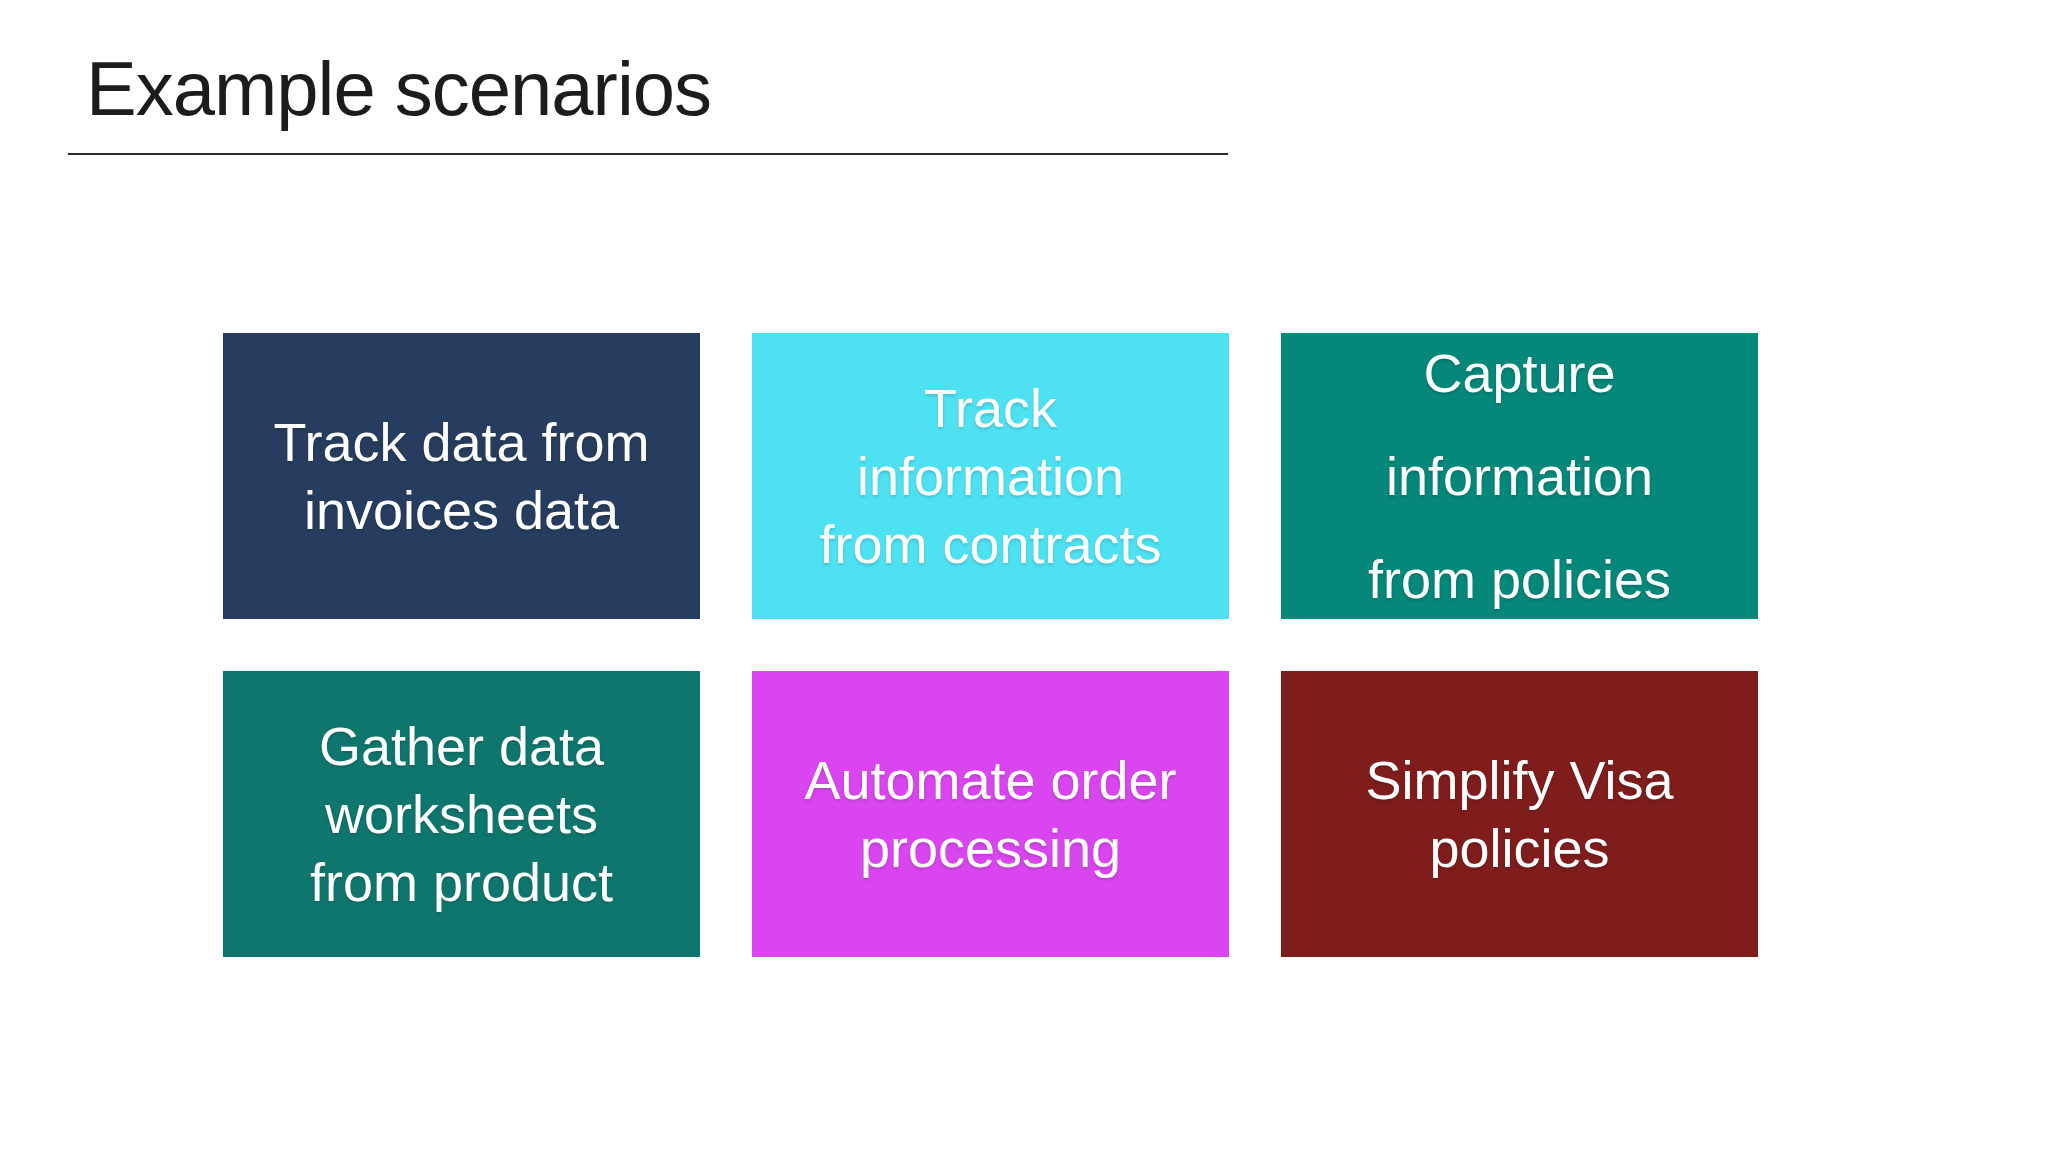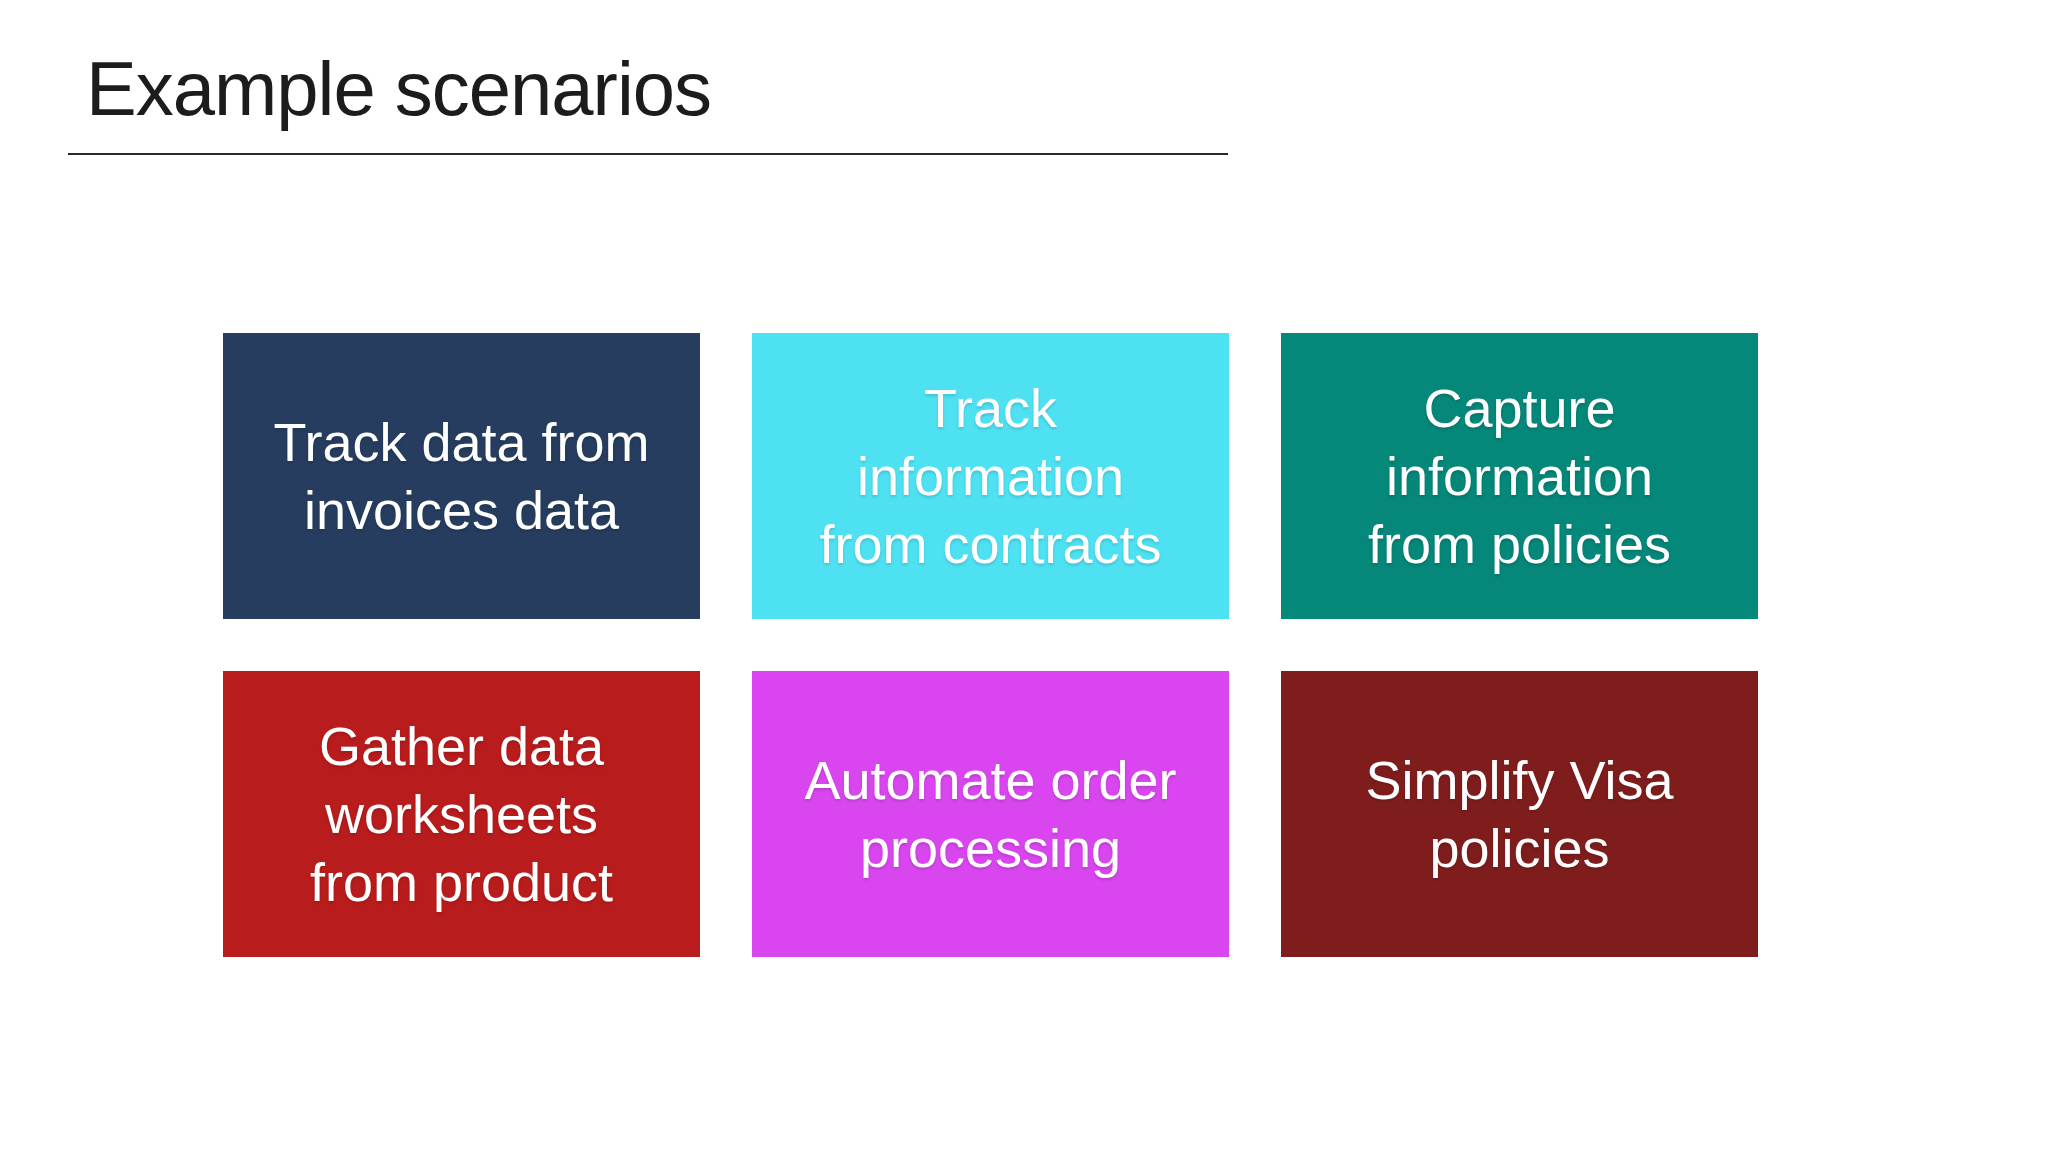--- a/index.html
+++ b/index.html
@@ -78,27 +78,27 @@
       <span class="tile-line">Track data from</span>
       <span class="tile-line">invoices data</span>
     </div>
 
     <div class="tile" style="background-color: rgb(78, 225, 242);">
       <span class="tile-line">Track</span>
       <span class="tile-line">information</span>
       <span class="tile-line">from contracts</span>
     </div>
 
-    <div class="tile" style="background-color: rgb(5, 135, 121);">
+    <div class="tile" style="background-color: rgb(5, 135, 121); gap: 35px;">
       <span class="tile-line">Capture</span>
       <span class="tile-line">information</span>
       <span class="tile-line">from policies</span>
     </div>
 
-    <div class="tile" style="background-color: #b91c1c;">
+    <div class="tile" style="background-color: #0f766e;">
       <span class="tile-line">Gather data</span>
       <span class="tile-line">worksheets</span>
       <span class="tile-line">from product</span>
     </div>
 
     <div class="tile" style="background-color: #d946ef;">
       <span class="tile-line">Automate order</span>
       <span class="tile-line">processing</span>
     </div>
 

